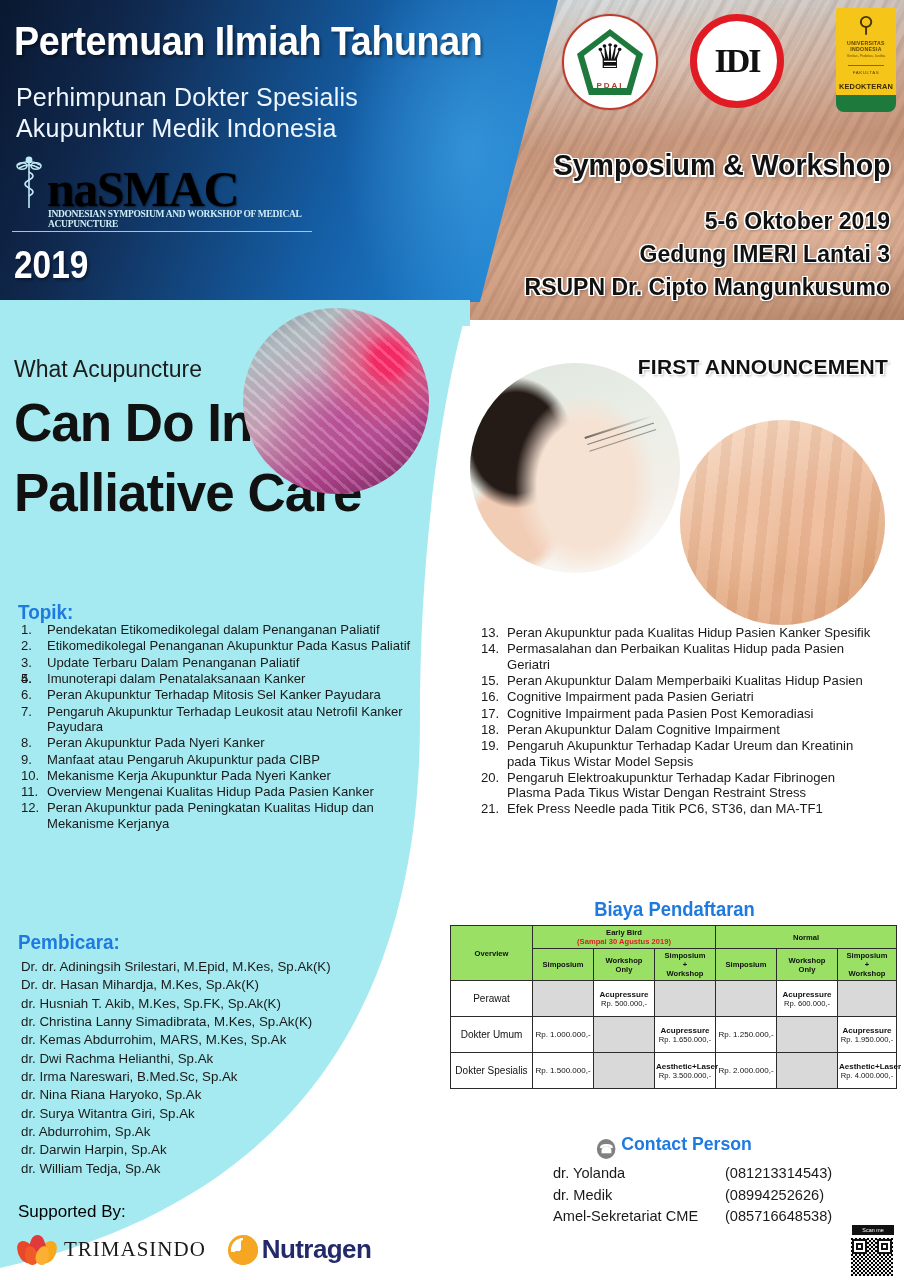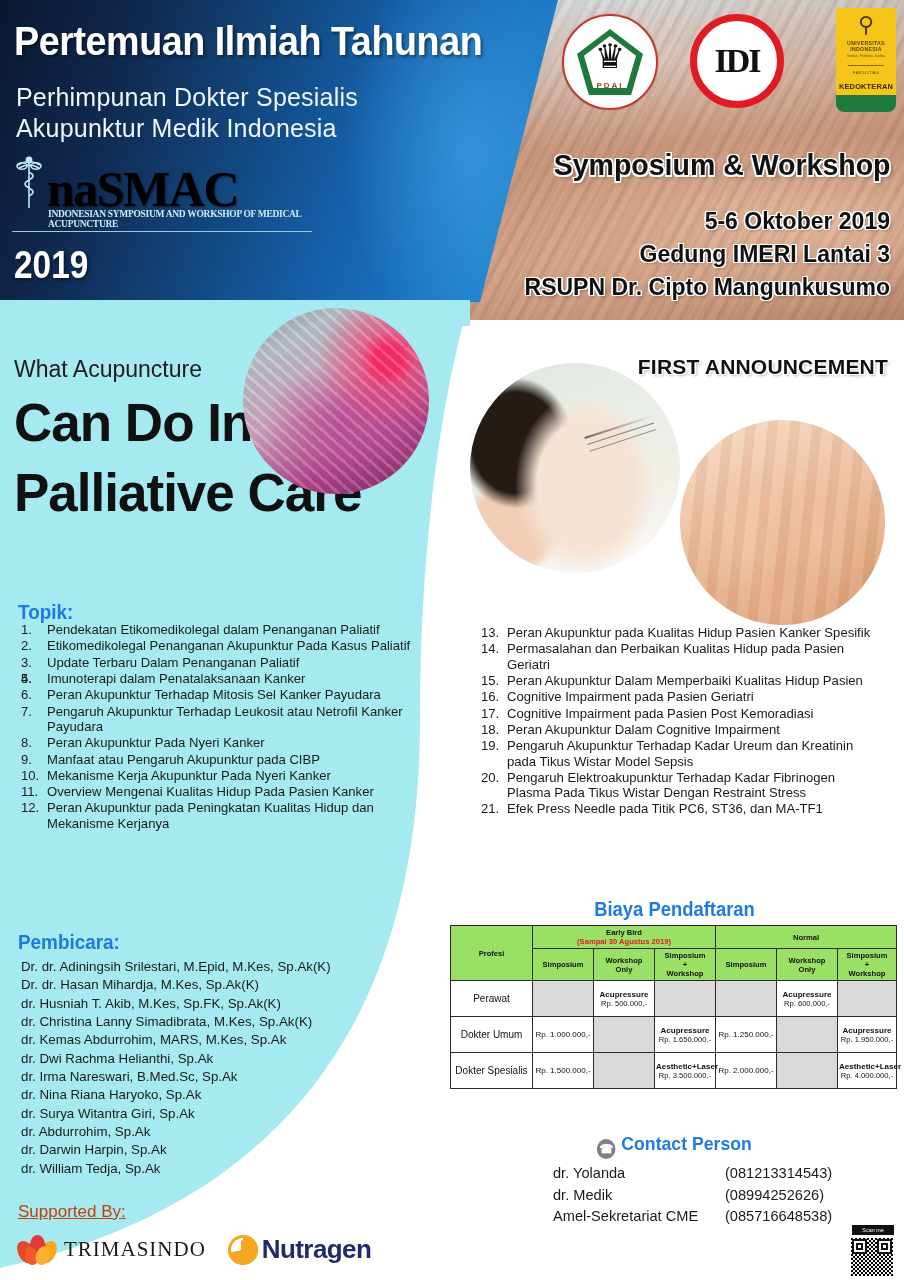--- a/index.html
+++ b/index.html
@@ -196,21 +196,21 @@
   .topics-right{ left:481px; top:625px; width:400px; }
   .topics-right li{ font-size:13.4px; line-height:1.2; }
 
   
   .pemb-h{ position:absolute; left:18px; top:930px; font-weight:bold; font-size:21px; color:#1f7ae0;
     transform:scaleX(0.9); transform-origin:left center; }
   .pemb-list{ position:absolute; left:21px; top:958px; width:400px; list-style:none; }
   .pemb-list li{ font-size:13.3px; line-height:1.38; color:#1a1a1a; }
 
   
-  .supp-h{ position:absolute; left:18px; top:1202px; font-size:17px; color:#c2410c;text-decoration:underline; }
+  .supp-h{ position:absolute; left:18px; top:1202px; font-size:17px; color:#000000; }
   .supp-row{ position:absolute; left:18px; top:1234px; display:flex; align-items:center; gap:22px; }
   .trimasindo{ display:flex; align-items:center; gap:8px; }
   .tri-mark{ width:38px; height:30px; position:relative; }
   .tri-p{ position:absolute; width:17px; height:24px; border-radius:50% 50% 50% 50%/60% 60% 40% 40%; }
   .tri-p1{ left:0; top:5px; background:#e8472c; transform:rotate(-34deg); }
   .tri-p2{ left:11px; top:0px; background:#e03a3c; transform:rotate(0deg); }
   .tri-p3{ left:21px; top:5px; background:#f7a81b; transform:rotate(34deg); }
   .tri-p4{ left:7px; top:11px; background:#f05a28; width:13px; height:19px; transform:rotate(-14deg); }
   .tri-p5{ left:18px; top:11px; background:#fbb034; width:13px; height:19px; transform:rotate(14deg); }
   .tri-word{ font-family:"Liberation Serif", serif; font-size:21px; letter-spacing:1px; color:#1a1a1a; }
@@ -400,21 +400,21 @@
       <col style="width:82px">
         <col style="width:61px">
         <col style="width:61px">
         <col style="width:61px">
       <col style="width:61px">
         <col style="width:61px">
         <col style="width:59px">
     </colgroup>
     <thead>
       <tr>
-        <th rowspan="2">Profesi</th>
+        <th rowspan="2">Overview</th>
         <th colspan="3">
           <span>Early Bird</span>
           <span class="sampai">(Sampai 30 Agustus 2019)</span>
         </th>
         <th colspan="3">Normal</th>
       </tr>
       <tr id="fee-subheader-row">
           <th>Simposium</th>
           <th>Workshop<br>Only</th>
           <th>Simposium<br>+<br>Workshop</th>

